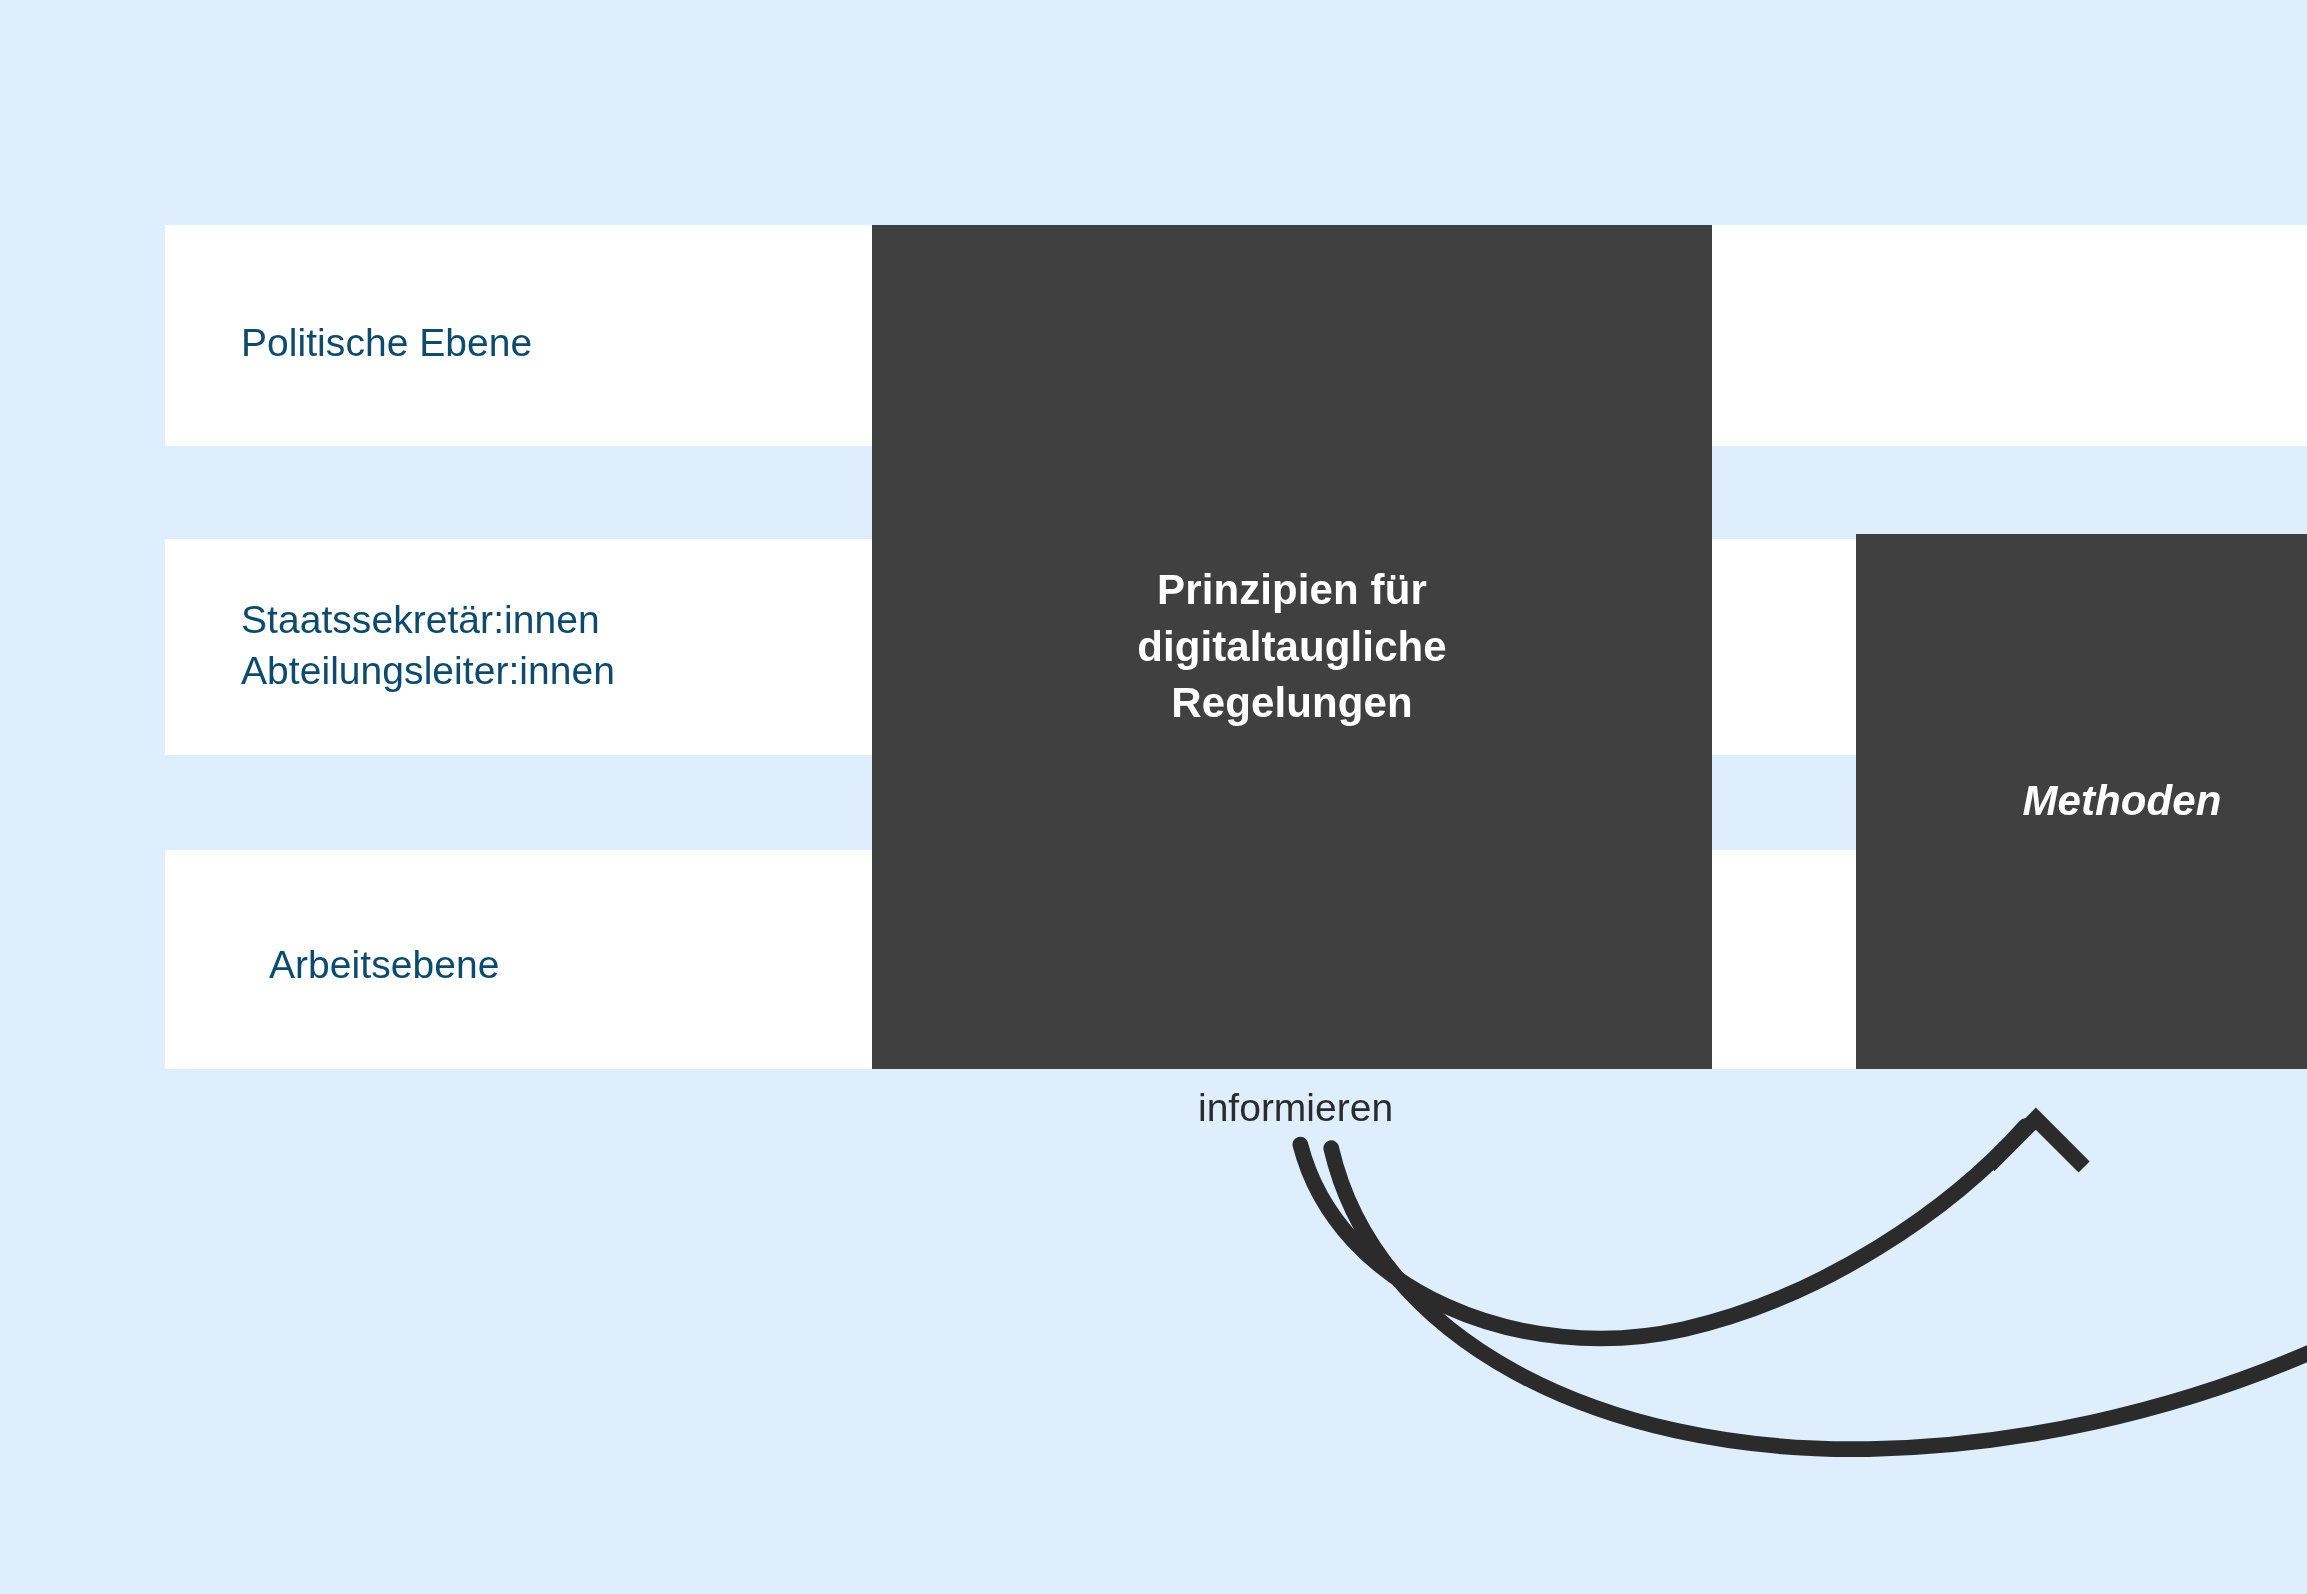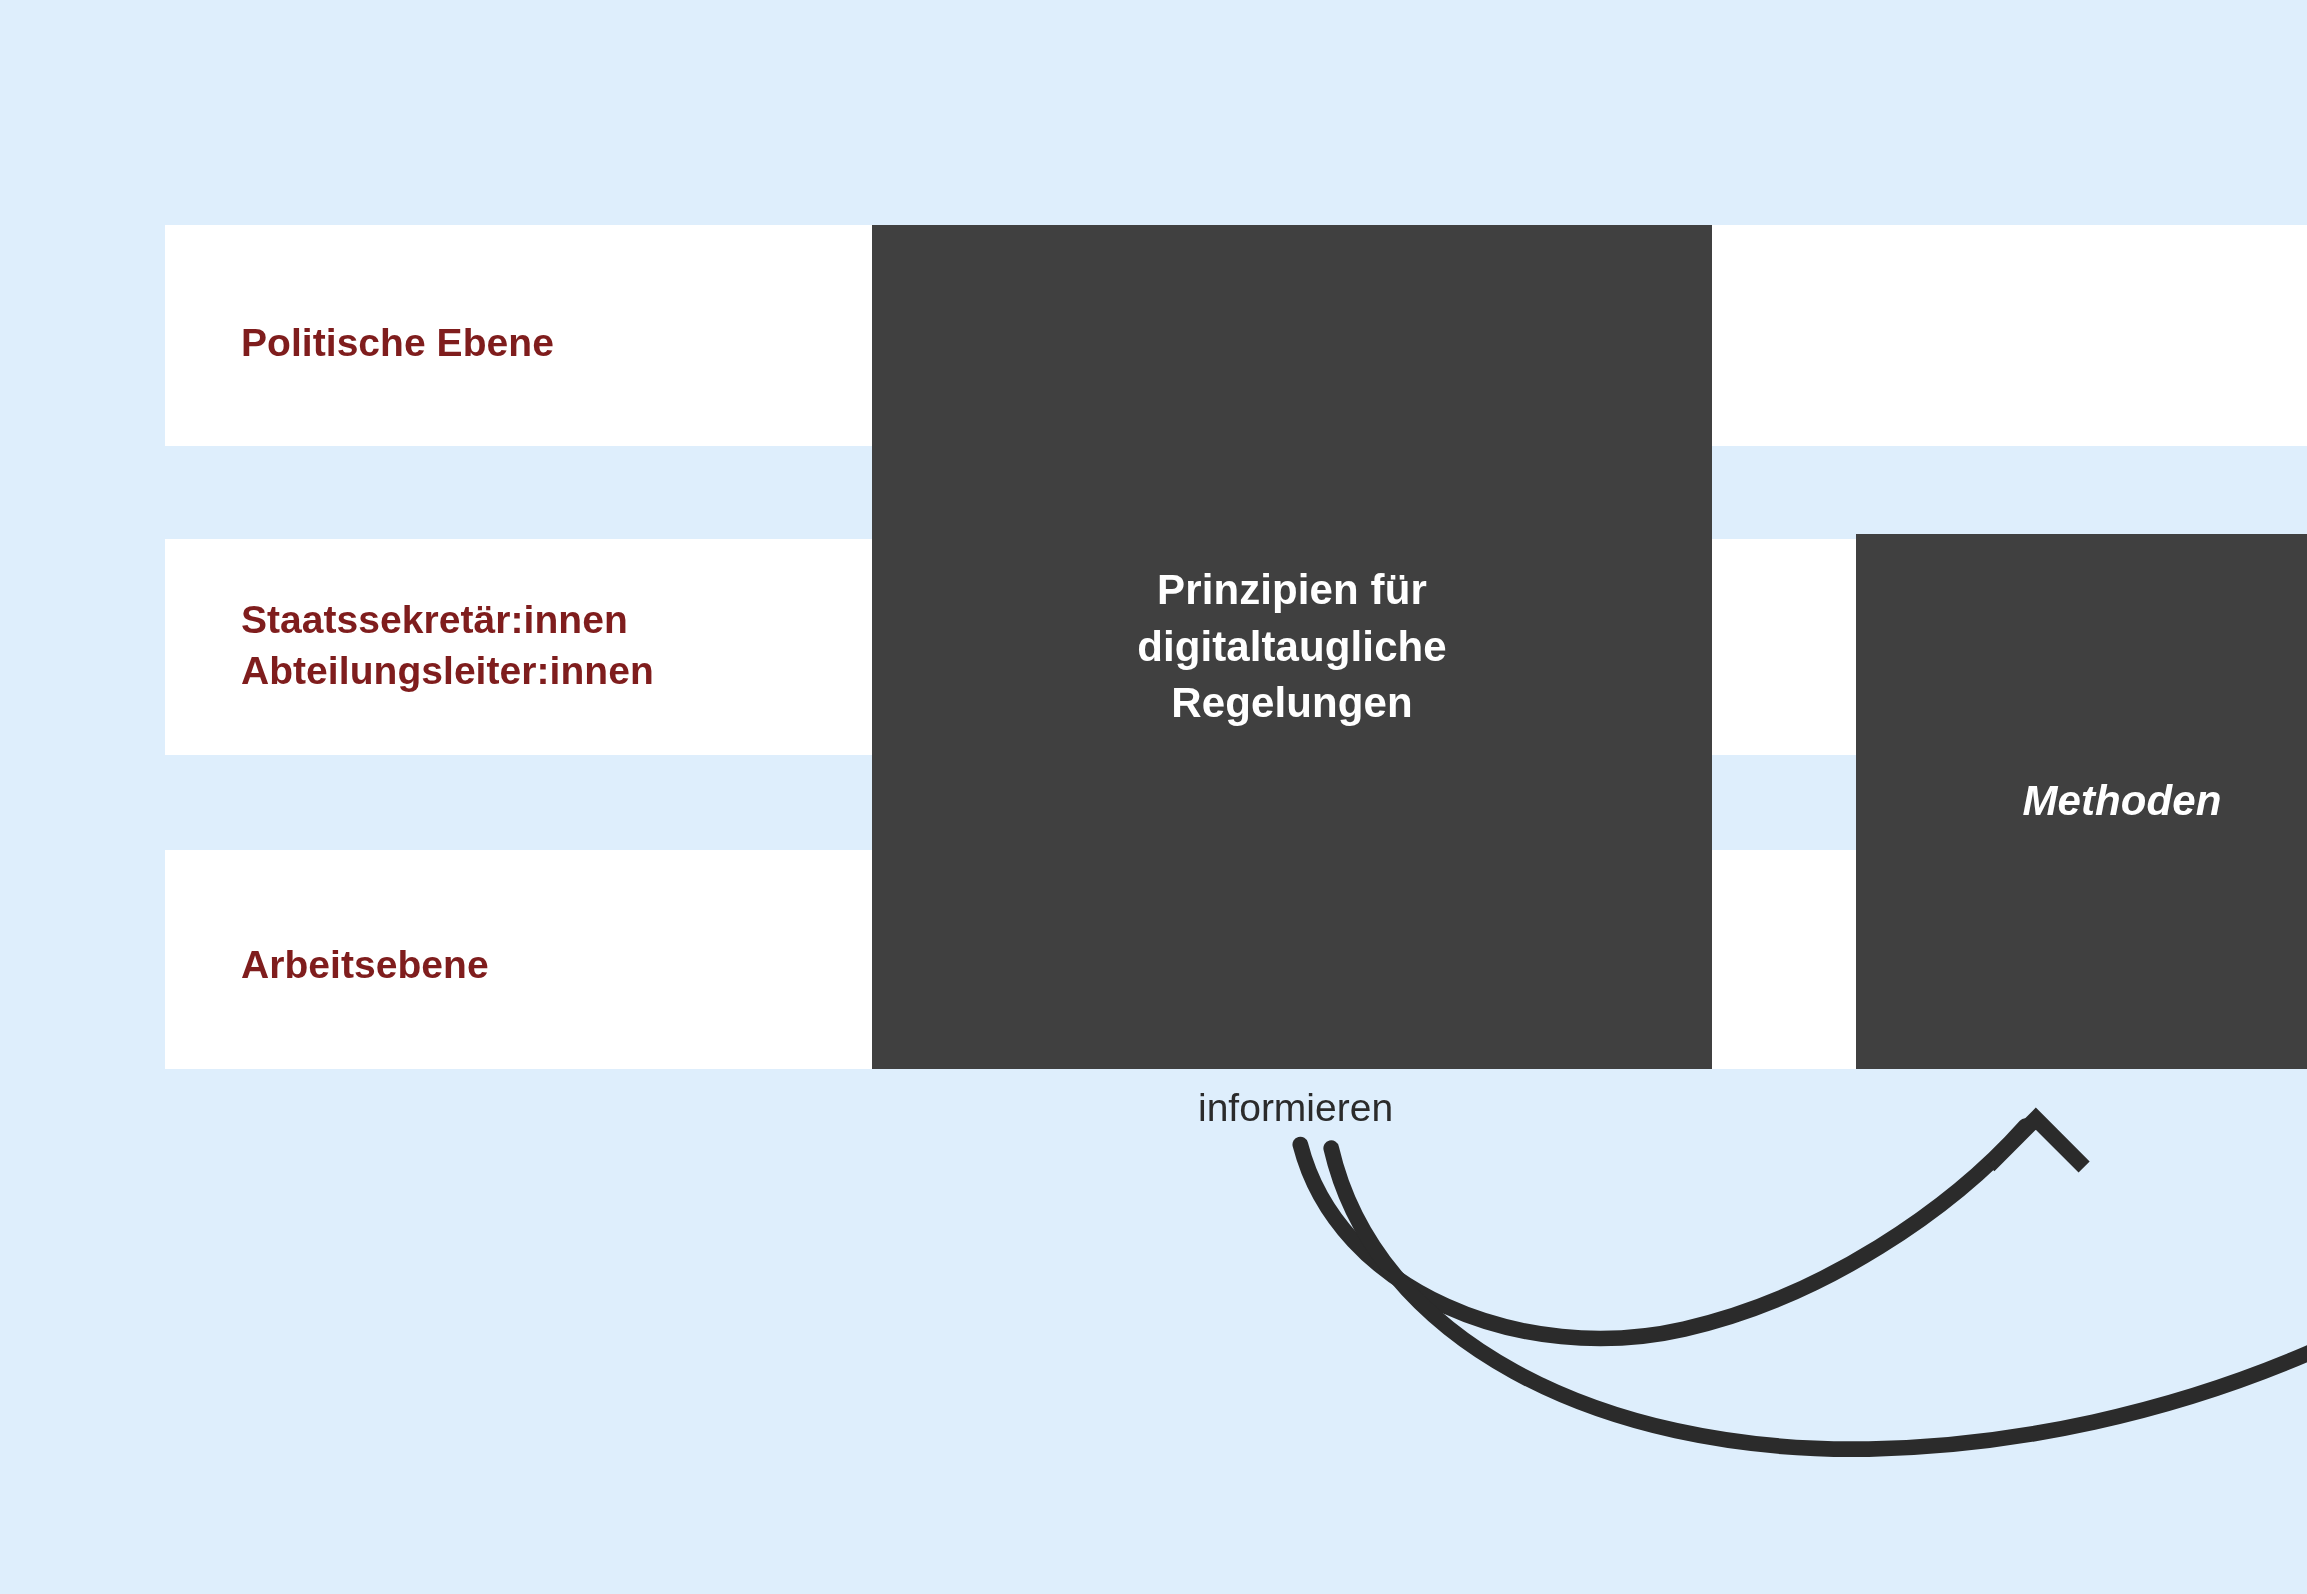--- a/index.html
+++ b/index.html
@@ -31,30 +31,30 @@
     background: #ffffff;
   }
   #lane-0 { top: 225px;  height: 221px; }
   #lane-1 { top: 539px; height: 216px; }
   #lane-2 { top: 850px; height: 219px; }
 
   
   .lane-label {
     position: absolute;
     left: 241px;
-    color: #7f1d1d;
+    color: #0c4a6e;
     font-size: 39px;
     line-height: 1.32;
-    font-weight: 700;
+    font-weight: 400;
     white-space: pre-line;
     letter-spacing: 0.05px;
   }
   #lane-label-0 { top: 317px; }
   #lane-label-1 { top: 594px; }
-  #lane-label-2 { top: 939px; }
+  #lane-label-2 { top: 939px; margin-left: 28px; }
 
   
   .pillar {
     position: absolute;
     background: #404040;
     display: flex;
     align-items: center;
     justify-content: center;
     text-align: center;
     box-sizing: border-box;

